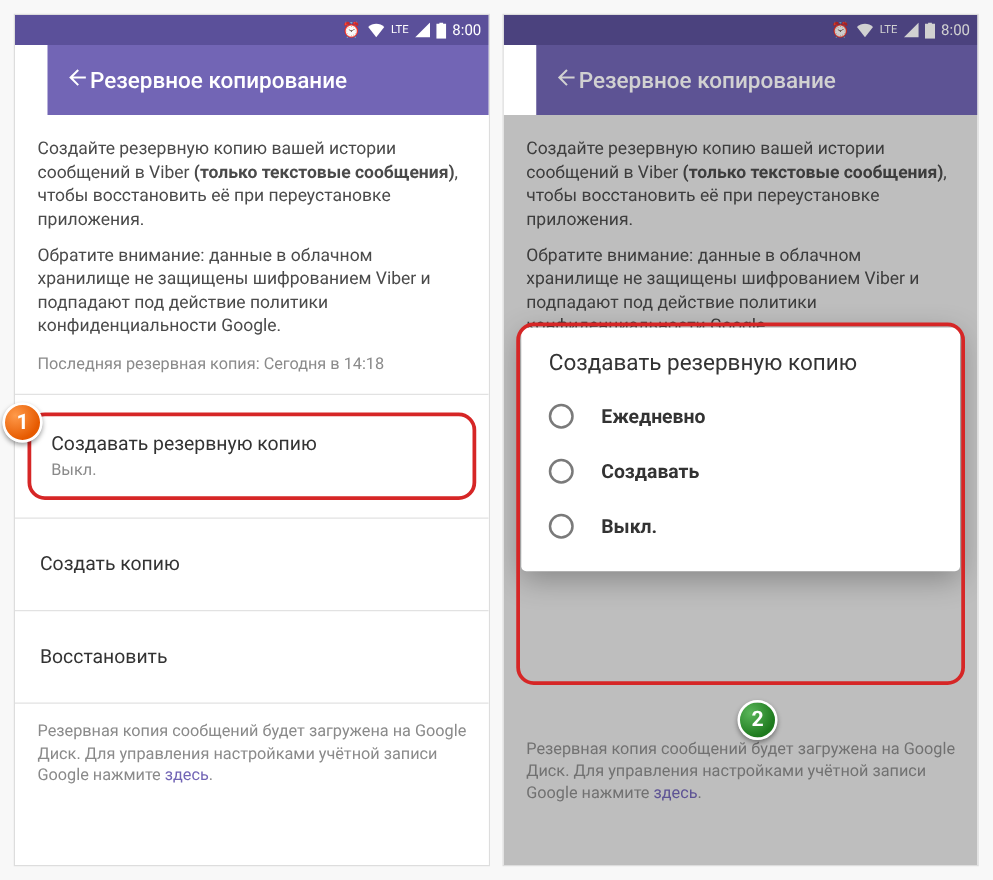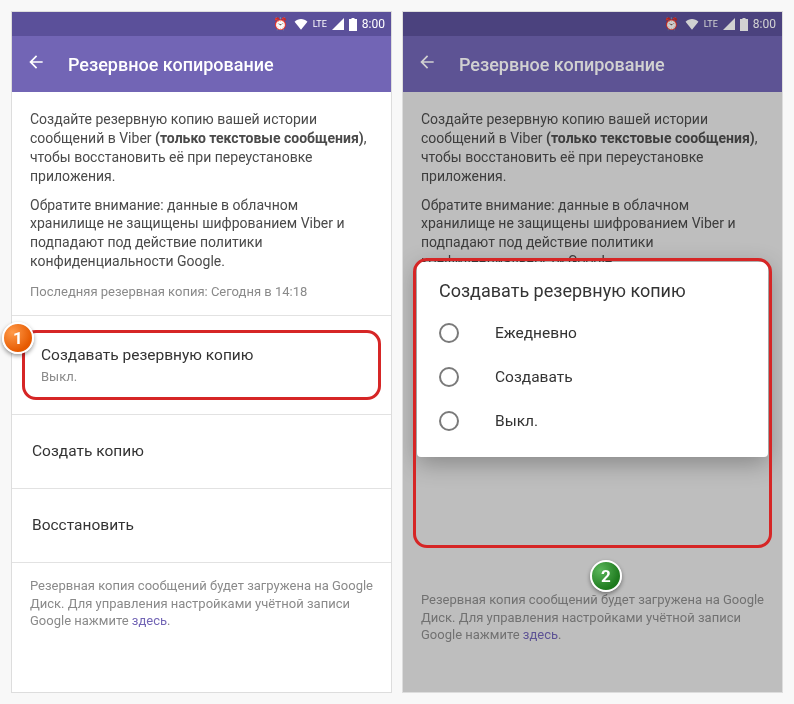--- a/index.html
+++ b/index.html
@@ -38,21 +38,21 @@
     gap: 5px;
   }
   .status-icon { display:inline-flex; align-items:center; }
   .appbar {
     height: 56px;
     background: #7265b5;
     color: #fff;
     display: flex;
     align-items: center;
     padding: 0 14px;
-    gap: 22px;
+    margin-left: 26px;
   }
   .appbar .title { font-size: 18px; font-weight: 500; }
   .back-arrow { font-size: 20px; }
   .screen-body {
     position: relative;
     padding: 18px 18px 0 18px;
     color: #4a4a4a;
     font-size: 14px;
     line-height: 1.35;
     height: calc(100% - 80px);
@@ -81,21 +81,21 @@
     box-shadow: 0 6px 24px rgba(0,0,0,0.3);
     z-index: 10;
     padding: 18px 6px 14px 6px;
   }
   .dialog-highlight {
     position:absolute;
     top:246px; left:10px; right:10px; height:290px;
     border:3px solid #d62626; border-radius:14px; z-index:11; pointer-events:none;
   }
   .dialog-title { font-size: 18px; color:#333; padding: 0 16px 10px 16px; }
-  .radio-row { display:flex; align-items:center; gap:36px; padding:12px 16px; }
+  .radio-row { display:flex; align-items:center; gap:22px; padding:12px 16px;font-weight:bold; }
   .radio {
     width:20px; height:20px; border-radius:50%;
     border:2px solid #7a7a7a; display:inline-block; position:relative; flex-shrink:0;
   }
   .radio.selected { border-color:#6b5fb0; }
   .radio.selected::after {
     content:""; position:absolute; top:3px; left:3px; width:10px; height:10px;
     border-radius:50%; background:#6b5fb0;
   }
   .radio-label { font-size:15.5px; color:#333; }

